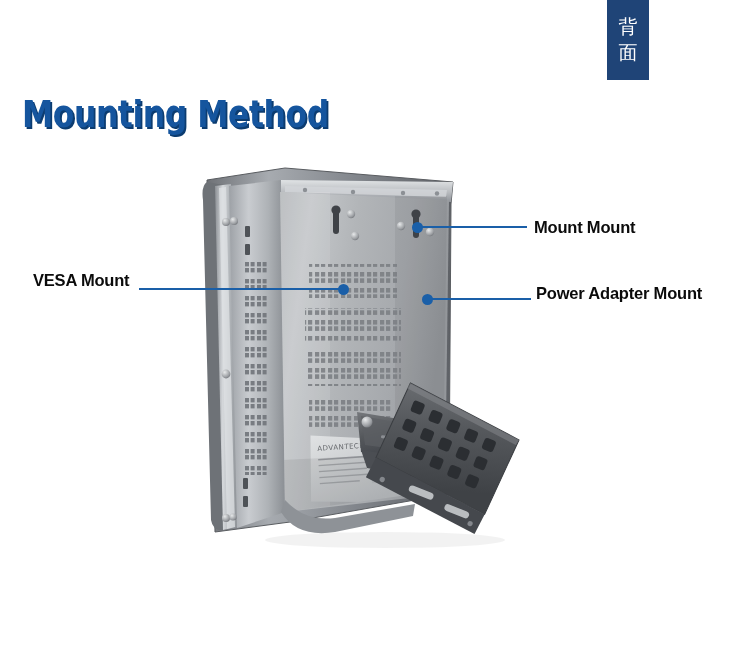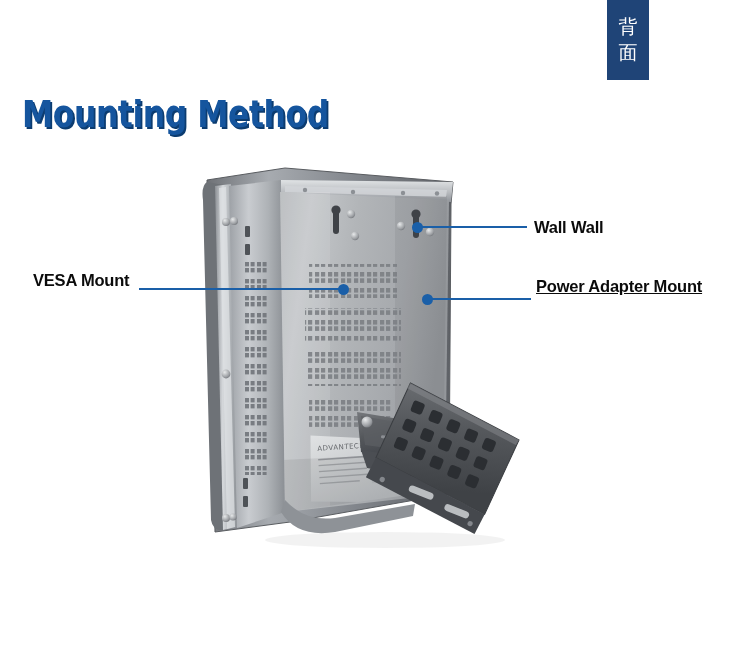--- a/index.html
+++ b/index.html
@@ -294,28 +294,28 @@
         <path d="M198,236 L320,248 L319,254 L197,242 Z" fill="#8d9095" opacity="0.45"></path>
       </g>
 
       <ellipse cx="200" cy="380" rx="120" ry="8" fill="#000000" opacity="0.05"></ellipse>
     </svg>
   </div>
 
   <div class="leader" style="left:417px; top:226px; width:110px;"></div>
   <div class="leader-dot" style="left:412px; top:222px;"></div>
   <div class="callout" style="left:534px; top:217px;">
-    <span>Wall Wall</span>
+    <span>Mount Mount</span>
   </div>
 
   <div class="leader" style="left:139px; top:288px; width:206px;"></div>
   <div class="leader-dot" style="left:338px; top:284px;"></div>
   <div class="callout left" style="left:9px; top:270px;margin-left:24px;">
     <div>VESA Mount</div>
   </div>
 
   <div class="leader" style="left:427px; top:298px; width:104px;"></div>
   <div class="leader-dot" style="left:422px; top:294px;"></div>
-  <div class="callout" style="left:536px; top:276px;text-decoration:underline;">
+  <div class="callout" style="left:536px; top:283px;">
     <span>Power Adapter Mount</span>
   </div>
 
 </div>
 
 </body></html>

